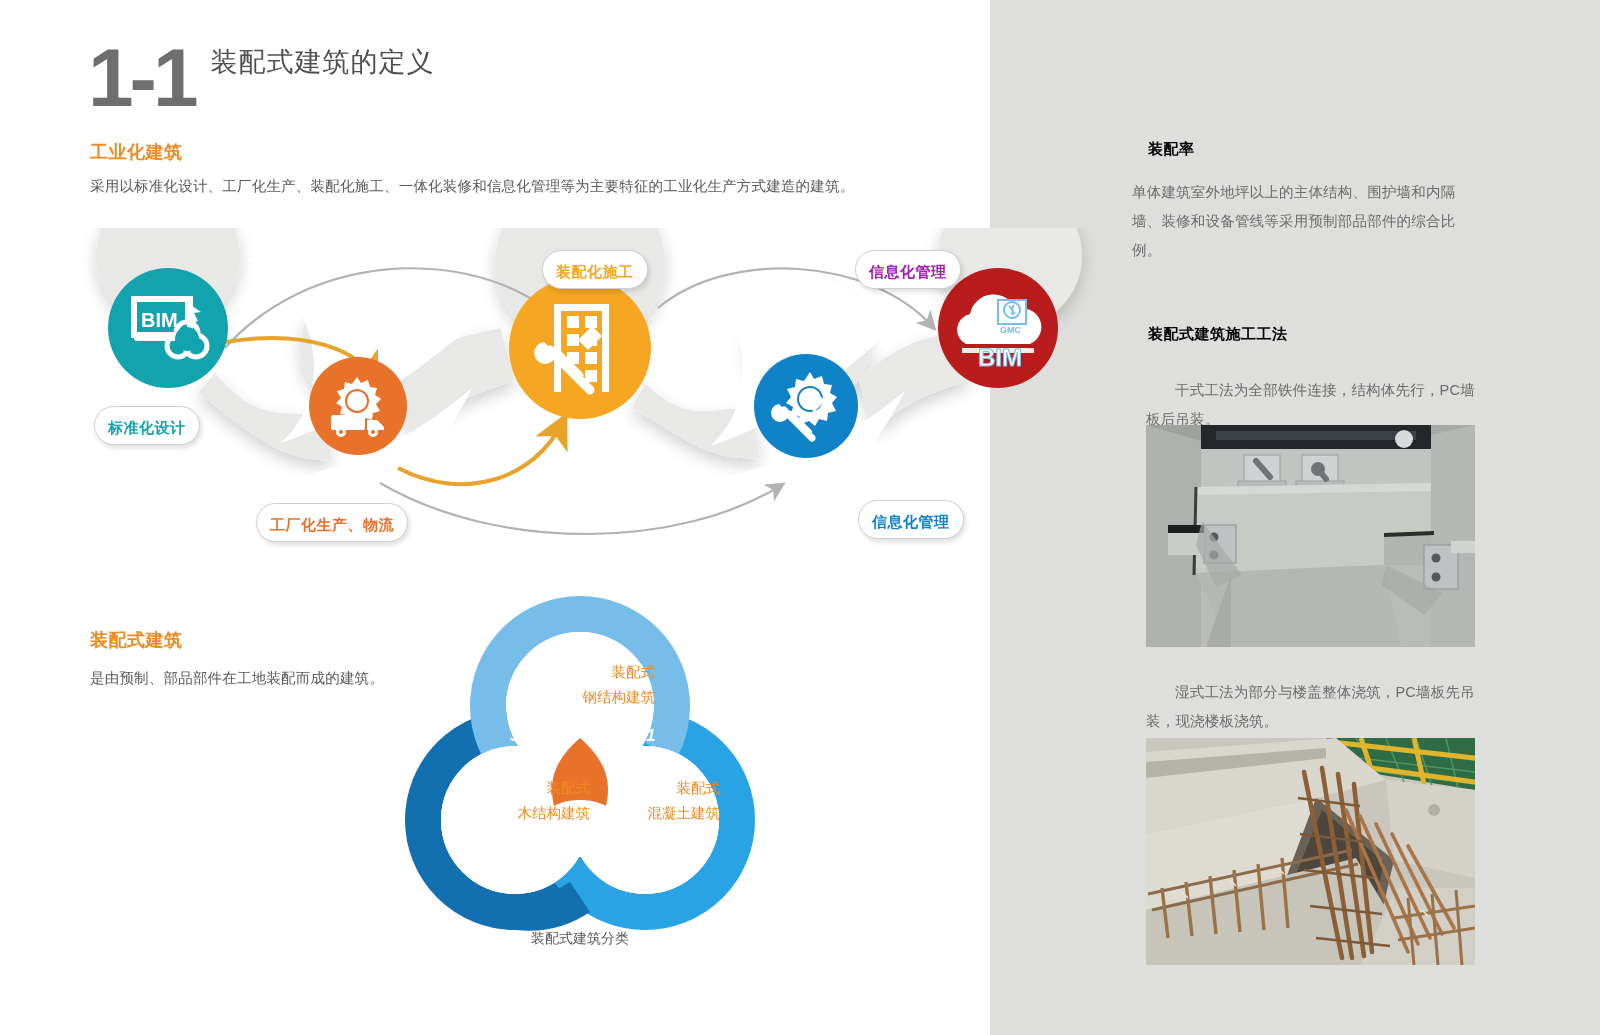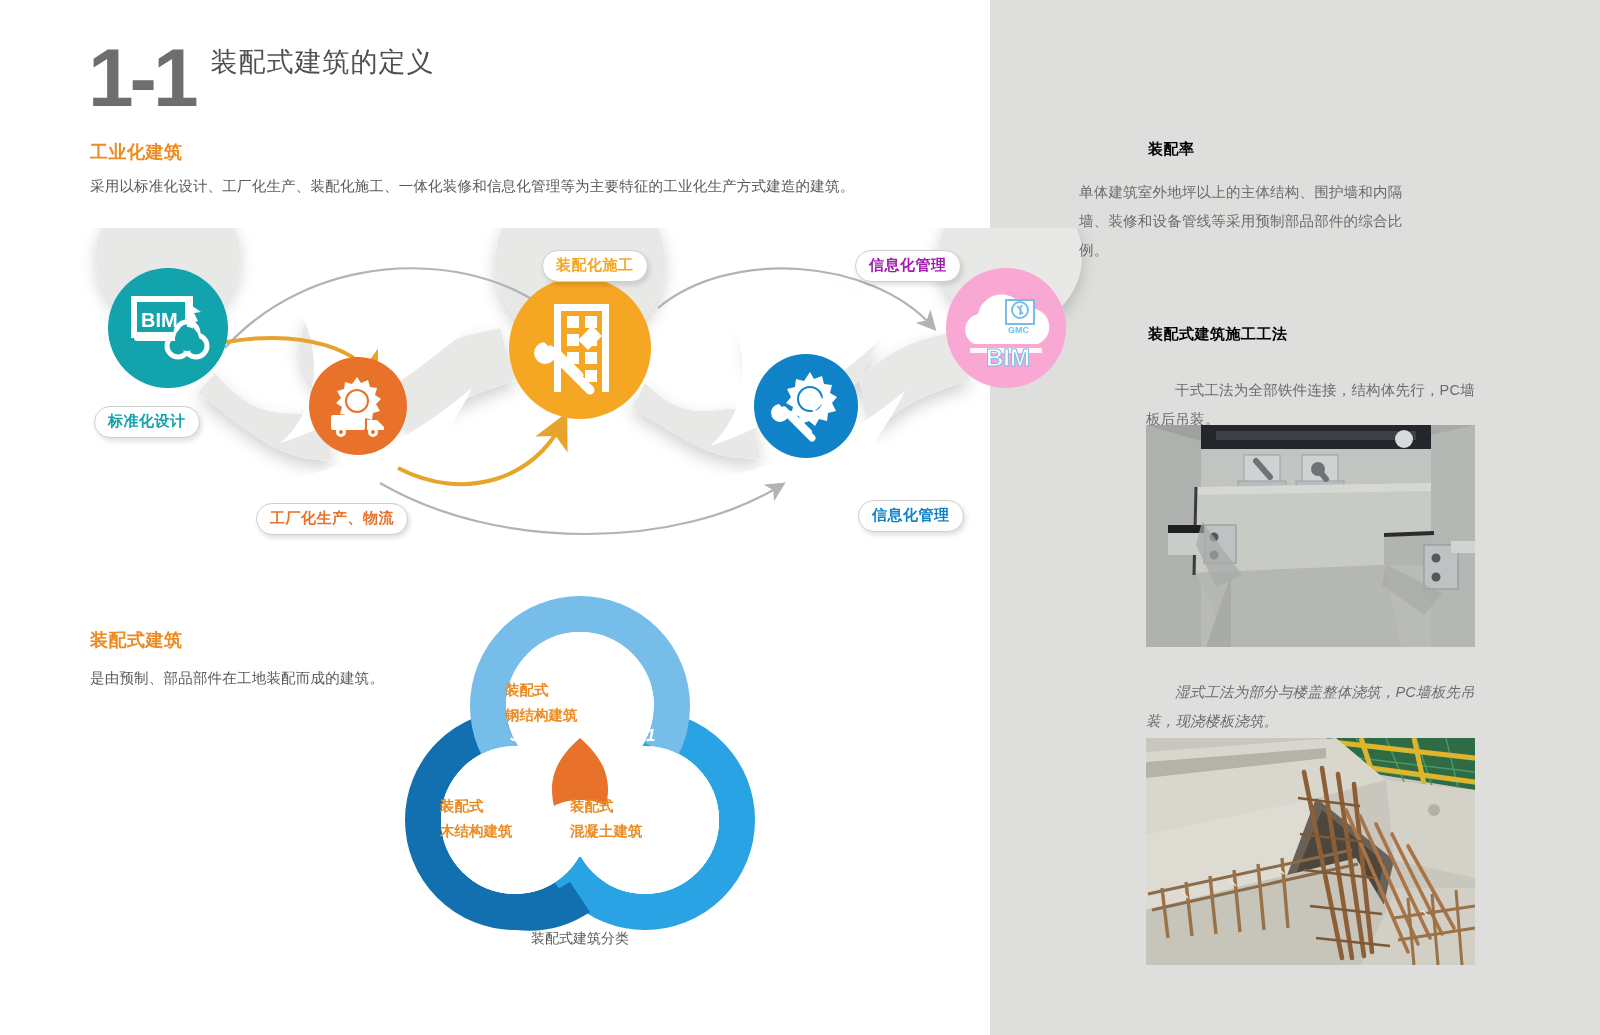--- a/index.html
+++ b/index.html
@@ -47,50 +47,50 @@
   .diagram svg{position:absolute;left:0;top:0;}
 
   .node{position:absolute;border-radius:50%;display:flex;align-items:center;justify-content:center;}
   .node .disc{
     position:absolute;border-radius:50%;display:flex;align-items:center;justify-content:center;
   }
   .node svg.glyph{position:relative;}
 
   .pill{
     position:absolute;background:#fff;border:1.6px solid #cfcfcd;border-radius:20px;
-    padding:5px 13px 6px;font-size:15px;font-weight:bold;white-space:nowrap;
+    padding:12px 13px 6px;font-size:15px;font-weight:bold;white-space:nowrap;
     box-shadow:2px 3px 5px rgba(0,0,0,.13);letter-spacing:.5px;
   }
 
   
   .venn{position:absolute;left:400px;top:588px;width:360px;height:360px;}
   .venn-label{
-    position:absolute;text-align:left;color:#ed8b22;font-size:14.5px;font-weight:bold;
-    line-height:1.75;white-space:nowrap;margin-top:18px;
+    position:absolute;text-align:right;color:#ed8b22;font-size:14.5px;font-weight:normal;
+    line-height:1.75;white-space:nowrap;
   }
   .venn-num{
     position:absolute;color:#ffffff;font-size:17px;font-weight:bold;font-style:italic;
   }
   .venn-cap{
     position:absolute;left:400px;top:930px;width:360px;text-align:center;
     color:#58585a;font-size:14px;
   }
 
   
   .r-head{
     position:absolute;color:#000000;font-size:15px;font-weight:bold;letter-spacing:.5px;
   }
   .r-body{
     position:absolute;color:#6b6b6b;font-size:14.5px;line-height:2.0;letter-spacing:.2px;
   }
   #rate-head{left:1148px;top:140px;}
-  #rate-body{left:1079px;top:178px;width:338px;}
+  #rate-body{left:1132px;top:178px;width:338px;}
   #method-head{left:1148px;top:325px;}
   #method-body{left:1146px;top:363px;width:336px;text-indent:2em;margin-top:13px;}
-  #wet-body{left:1146px;top:678px;width:336px;text-indent:2em;font-style:italic;}
+  #wet-body{left:1146px;top:678px;width:336px;text-indent:2em;}
 
   .photo{position:absolute;overflow:hidden;}
   #photo1{left:1146px;top:425px;width:329px;height:222px;}
   #photo2{left:1146px;top:738px;width:329px;height:227px;}
 </style>
 </head>
 <body>
 
 <div class="page">
 
@@ -236,21 +236,21 @@
           <g fill="#fff">
             <path d="M40,36 l11,-11 8,8 -11,11 Z"></path>
             <rect x="18" y="52" width="32" height="7" rx="3.5" transform="rotate(45 34 55)"></rect>
           </g>
         </svg>
       </div>
     </div>
     <div class="pill" style="left:778px;top:272px;color:#1083c8;">信息化管理</div>
 
     <div class="node" style="left:858px;top:28px;width:144px;height:144px;">
-      <div class="disc" style="left:8px;top:12px;width:120px;height:120px;background:#f9a8d4;">
+      <div class="disc" style="left:0;top:12px;width:120px;height:120px;background:#b91c1c;">
         <svg class="glyph" width="100" height="84" viewBox="0 0 100 84">
 
           <path d="M18,58 a16,16 0 0,1 4,-30 a24,24 0 0,1 46,-4 a15,15 0 0,1 14,34 Z" fill="#fff"></path>
 
           <g>
             <rect x="50" y="14" width="28" height="24" fill="#fff" stroke="#76bdea" stroke-width="2"></rect>
             <circle cx="64" cy="24" r="8" fill="none" stroke="#76bdea" stroke-width="2"></circle>
             <path d="M61,20 q5,3 3,9 M66,19 q-4,5 1,9" fill="none" stroke="#76bdea" stroke-width="2"></path>
             <rect x="50" y="39" width="28" height="9" fill="#fff"></rect>
             <text x="52" y="47" font-family="Liberation Sans, sans-serif" font-size="9" font-weight="bold" fill="#76bdea">GMC</text>

